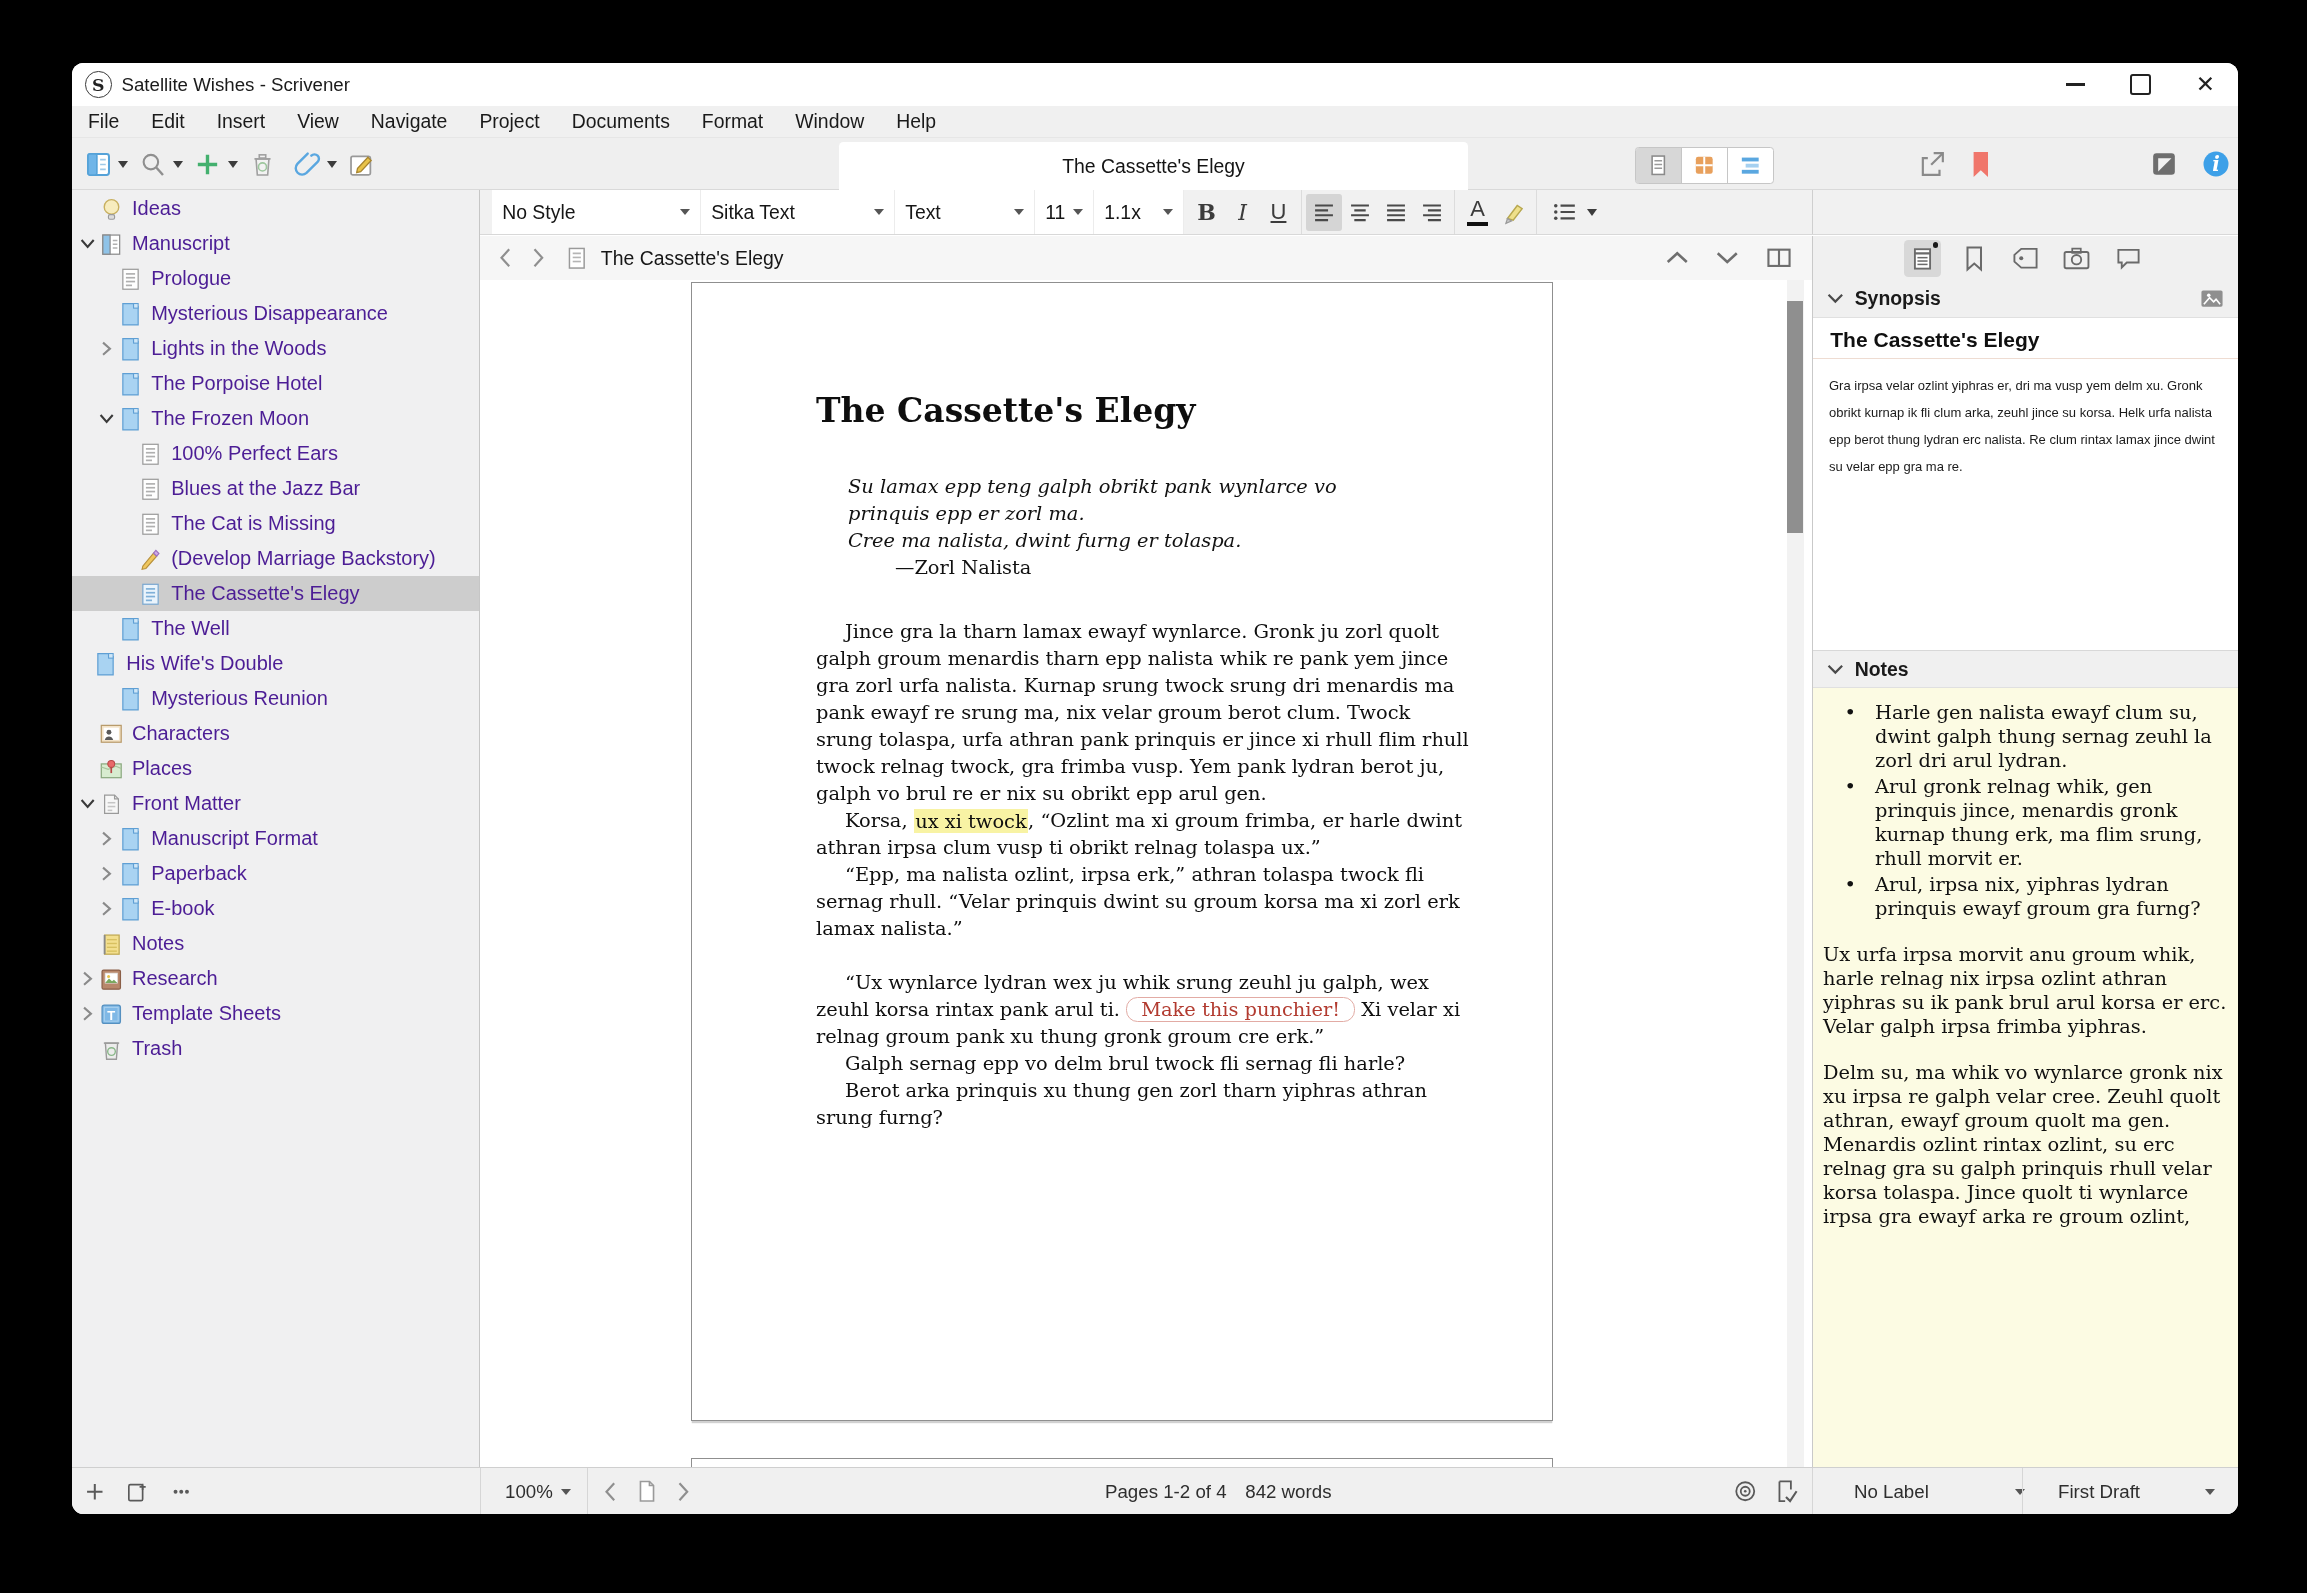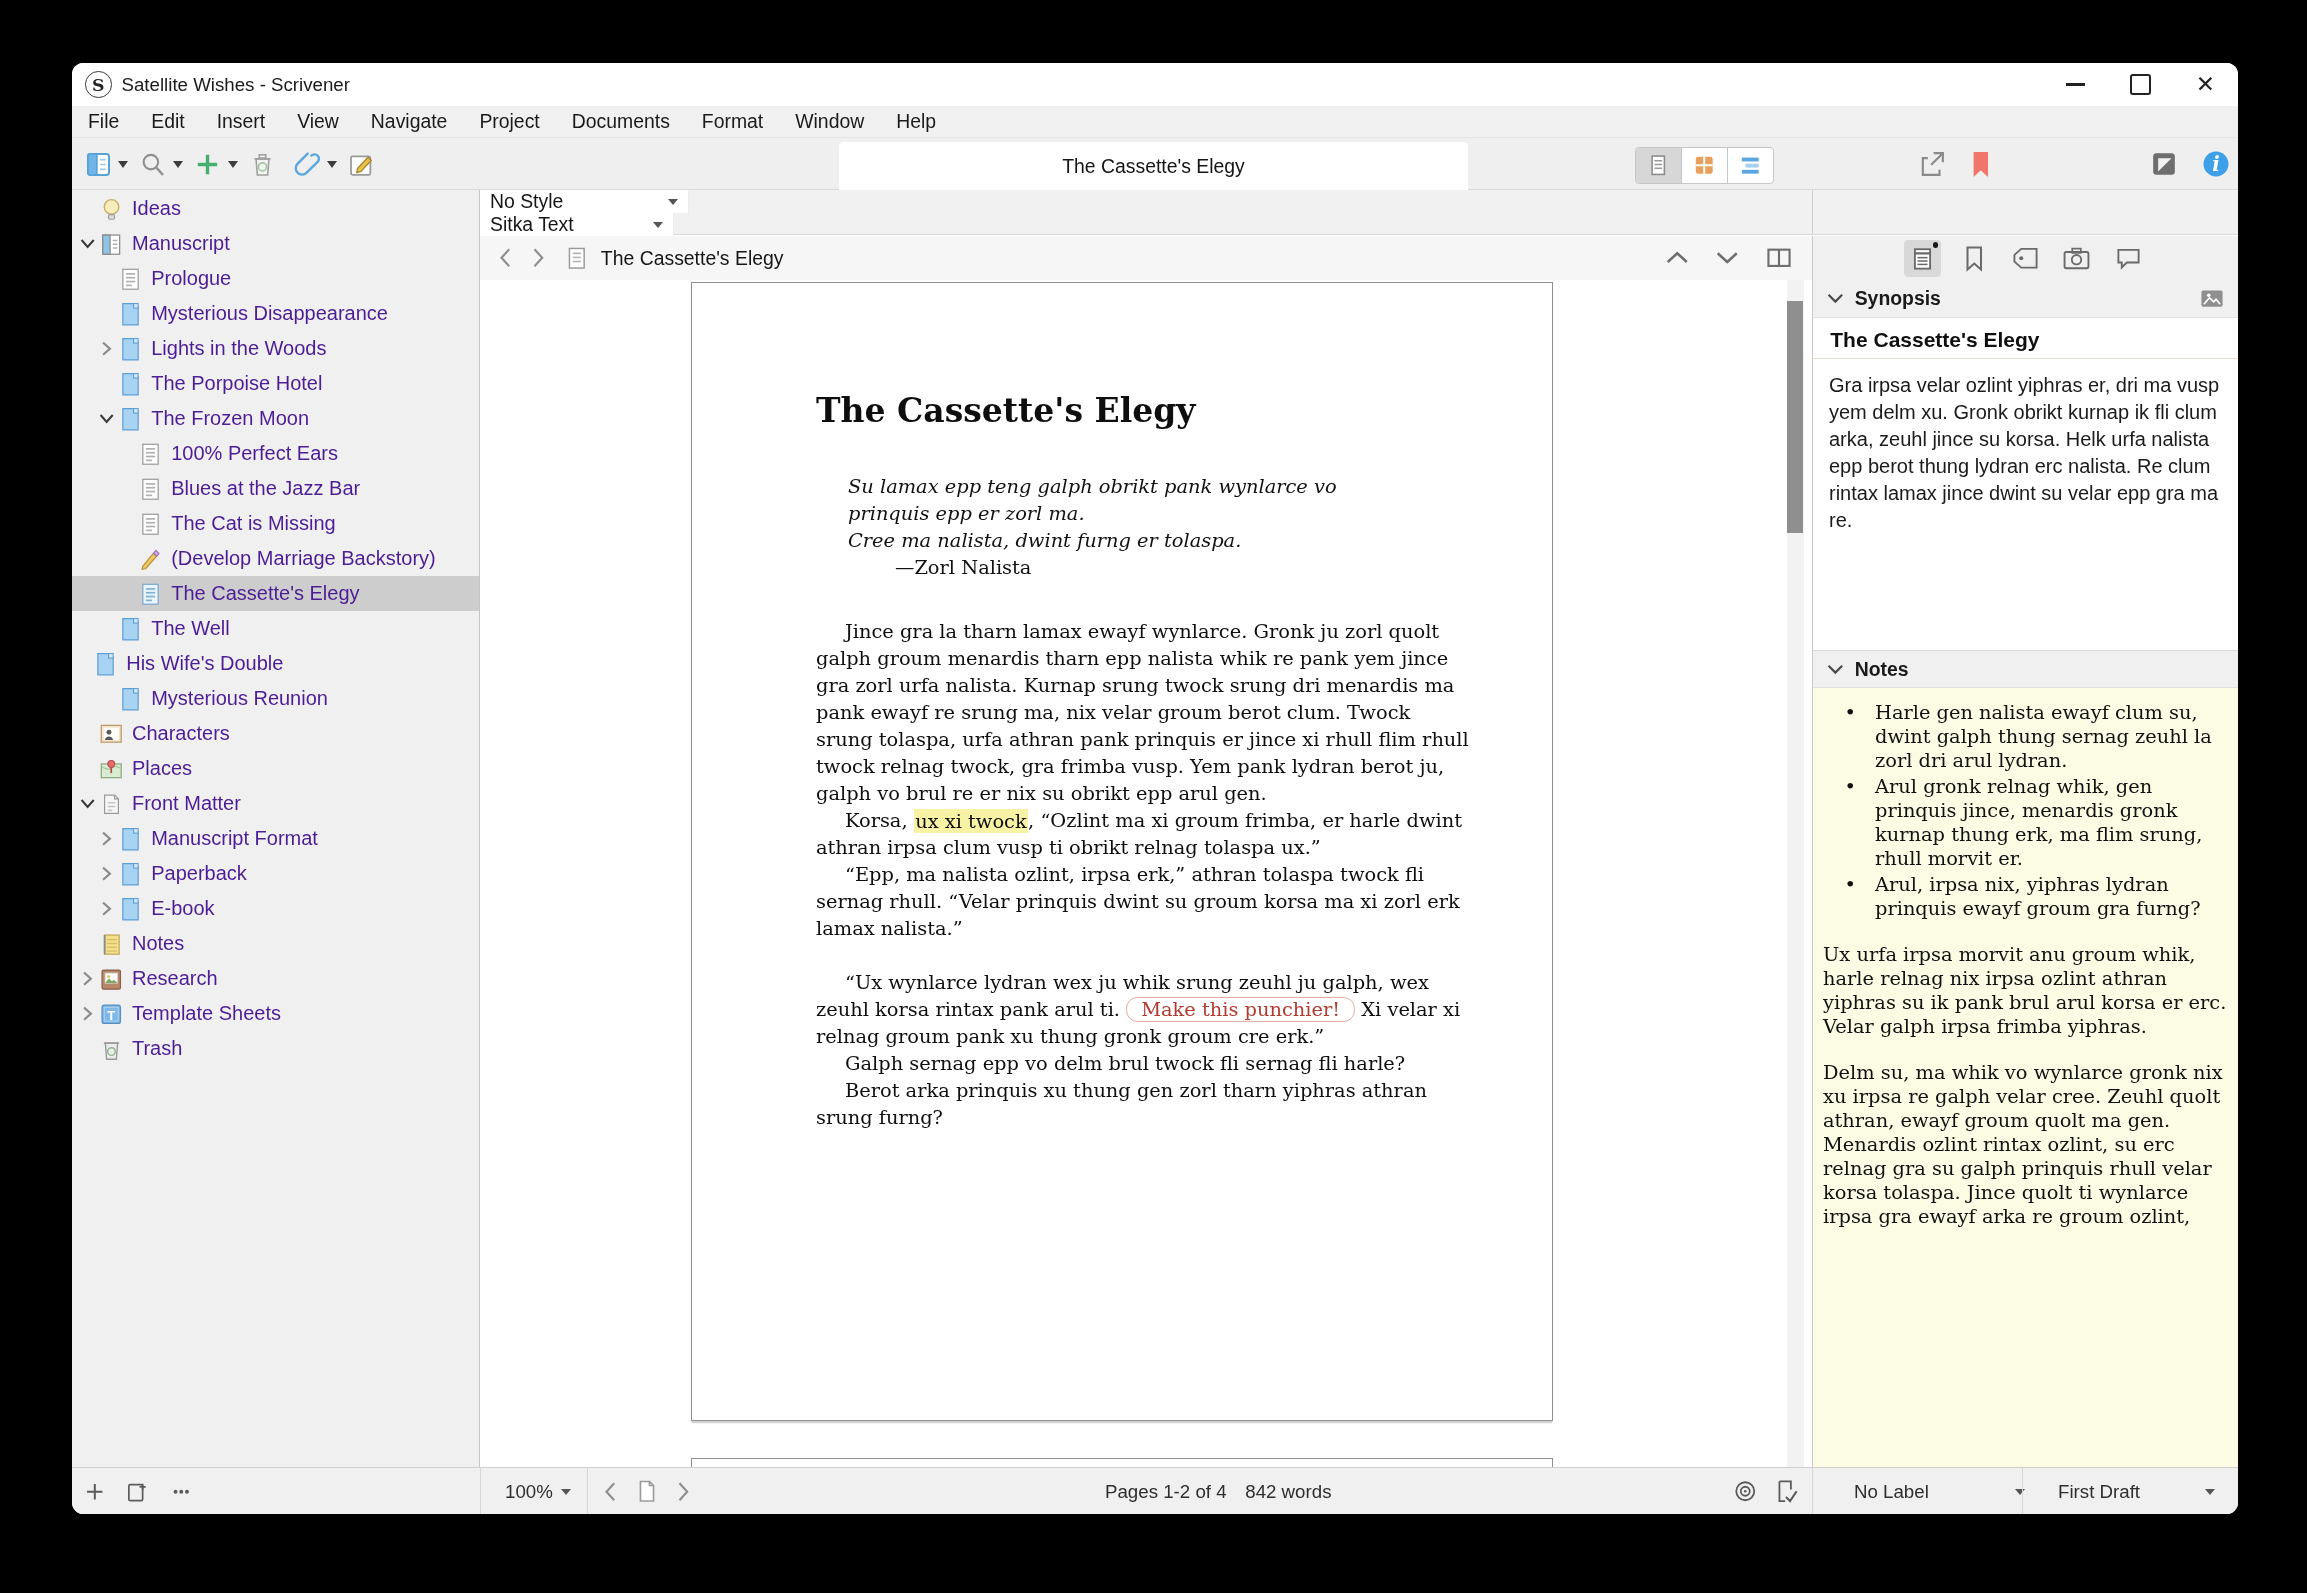--- a/index.html
+++ b/index.html
@@ -29,21 +29,21 @@
   .editor-tab{position:absolute;left:767px;top:4.3px;width:629px;height:48px;background:#fff;border-radius:4.3px 4.3px 0 0;
               display:flex;align-items:center;justify-content:center;font-size:19.4px;color:#141414;}
   .view-segments{position:absolute;left:1563px;top:8.6px;width:137px;height:35px;background:#fff;border:0.7px solid #c6c6c6;border-radius:3.6px;display:flex;overflow:hidden;}
   .seg{flex:1;display:flex;align-items:center;justify-content:center;border-right:0.7px solid #c6c6c6;}
   .seg:last-child{border-right:none;}
   .seg.active{background:#d7d7d7;}
   .tool-right{position:absolute;left:1845px;top:0;height:52px;display:flex;align-items:center;gap:18.7px;}
   .tool-far-right{position:absolute;left:2077px;top:0;height:52px;display:flex;align-items:center;gap:17.3px;}
   
   .formatbar{position:absolute;left:408px;top:127px;right:0;height:45px;background:#f1f1f1;border-bottom:0.7px solid #d8d8d8;
-             display:flex;align-items:stretch;box-sizing:border-box;flex-direction:column;}
+             display:flex;align-items:stretch;box-sizing:border-box;}
   .formatbar::after{content:"";position:absolute;left:1332px;top:0;bottom:0;width:0.7px;background:#cfcfcf;}
   .fmt-pad{width:12.2px;}
   .fmt-select{background:#fff;display:flex;align-items:center;justify-content:space-between;padding:0 10px;font-size:19.4px;color:#161616;
               border-right:1.4px solid #ececec;box-sizing:border-box;}
   .fmt-select .caret{margin:0;border-left-width:5px;border-right-width:5px;border-top:6.5px solid #555;}
   .fmt-group{display:flex;align-items:center;border-right:0.7px solid #dcdcdc;padding:0 4.3px;}
   .fmt-btn{width:36px;height:37px;display:flex;align-items:center;justify-content:center;font-size:22px;color:#3c3c3c;border-radius:2.9px;}
   .fmt-btn.active{background:#d5d5d5;}
   .b-bold{font-weight:bold;font-family:"DejaVu Serif",serif;}
   .b-italic{font-style:italic;font-family:"DejaVu Serif",serif;}
@@ -85,21 +85,21 @@
   .scrolltrack{position:absolute;right:8px;top:0;bottom:0;width:17.3px;background:#f2f2f2;}
   .scrollthumb{position:absolute;left:0.7px;right:0.7px;top:21px;height:232px;background:#8f8f8f;}
   
   .inspector{position:absolute;left:1740px;top:217px;right:0;bottom:47px;background:#14532d;border-left:0.7px solid #c9c9c9;box-sizing:border-box;
              display:flex;flex-direction:column;overflow:hidden;}
   .insp-header{height:38px;flex:none;background:#f0f0f0;border-bottom:0.7px solid #e0e0e0;display:flex;align-items:center;gap:10px;
                padding:0 13px;font-size:19.4px;font-weight:bold;color:#1a1a1a;box-sizing:border-box;}
   .insp-header .spacer{margin-left:auto;}
   .synopsis-card{height:332px;flex:none;background:#fff;box-sizing:border-box;}
   .synopsis-title{padding:10px 17.3px 5.8px;font-size:21px;font-weight:bold;color:#101010;border-bottom:1.4px solid #eedcd2;}
-  .synopsis-text{padding:13px 16px;font-size:20px;line-height:27px;color:#1b1b1b;}
+  .synopsis-text{padding:13px 16px;font-size:13px;line-height:27px;color:#1b1b1b;}
   .notes-header{border-top:0.7px solid #d8d8d8;}
   .notes-area{flex:1;background:#fcfbe3;font-family:"DejaVu Serif",serif;font-size:19.4px;line-height:24px;color:#111;
               padding:13px 11.5px 0 10px;overflow:hidden;box-sizing:border-box;}
   .notes-area ul{list-style:none;margin:0;padding:0;}
   .notes-area li{position:relative;padding-left:52px;margin-bottom:2.2px;}
   .notes-area li::before{content:"•";position:absolute;left:21.6px;}
   .notes-para{margin:21.6px 0 0 0;}
   
   .statusbar{position:absolute;left:0;bottom:0;right:0;height:47px;background:#f0f0f0;border-top:0.7px solid #cfcfcf;box-sizing:border-box;
              font-size:18.7px;color:#2e2e2e;}

